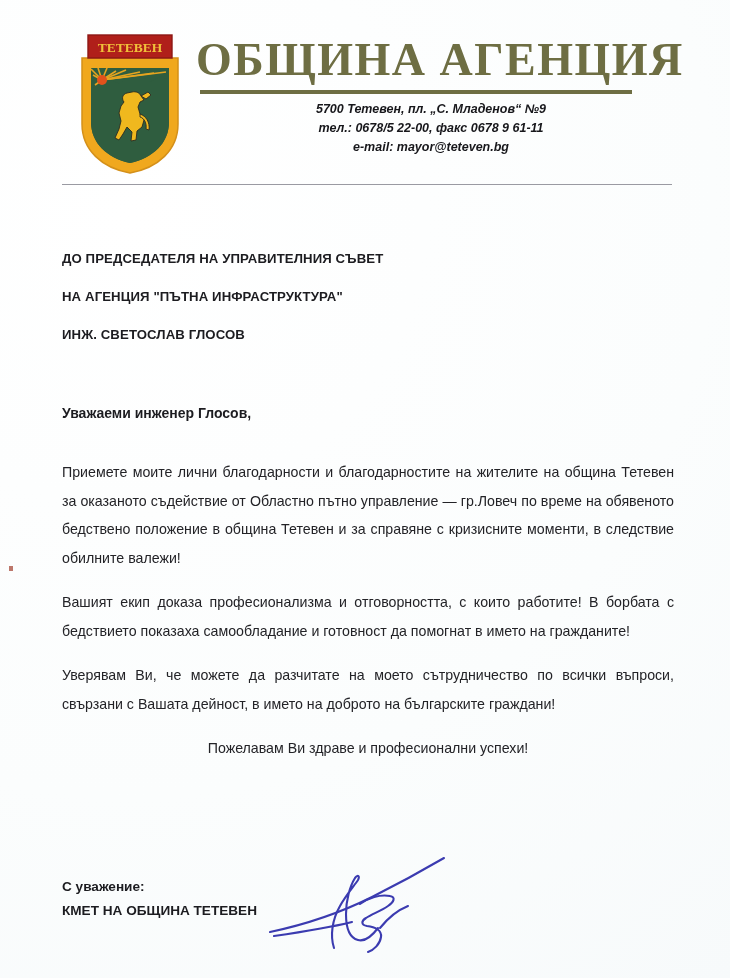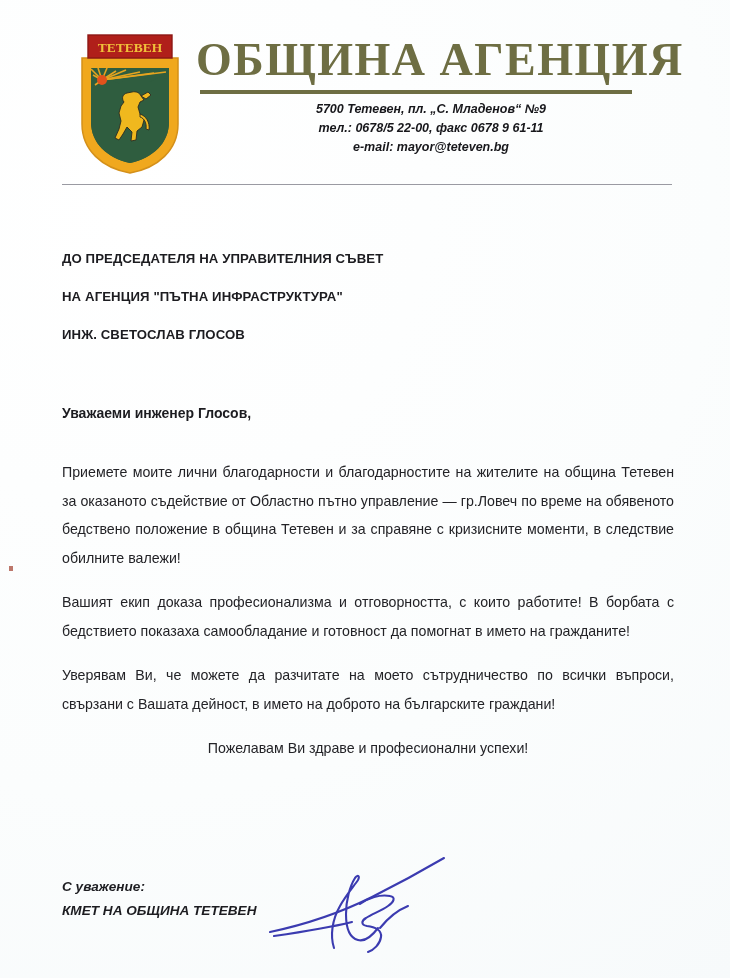--- a/index.html
+++ b/index.html
@@ -123,21 +123,21 @@
   
   .signoff {
     position: absolute;
     left: 62px;
     top: 875px;
     font-weight: bold;
     font-size: 13.6px;
     line-height: 24px;
     color: #1c1c20;
   }
-  .signoff div { white-space: nowrap; font-style: italic; }
+  .signoff div { white-space: nowrap; }
   .signature {
     position: absolute;
     left: 268px;
     top: 852px;
     width: 215px;
     height: 108px;
     pointer-events: none;
   }
   .speck {
     position: absolute;

